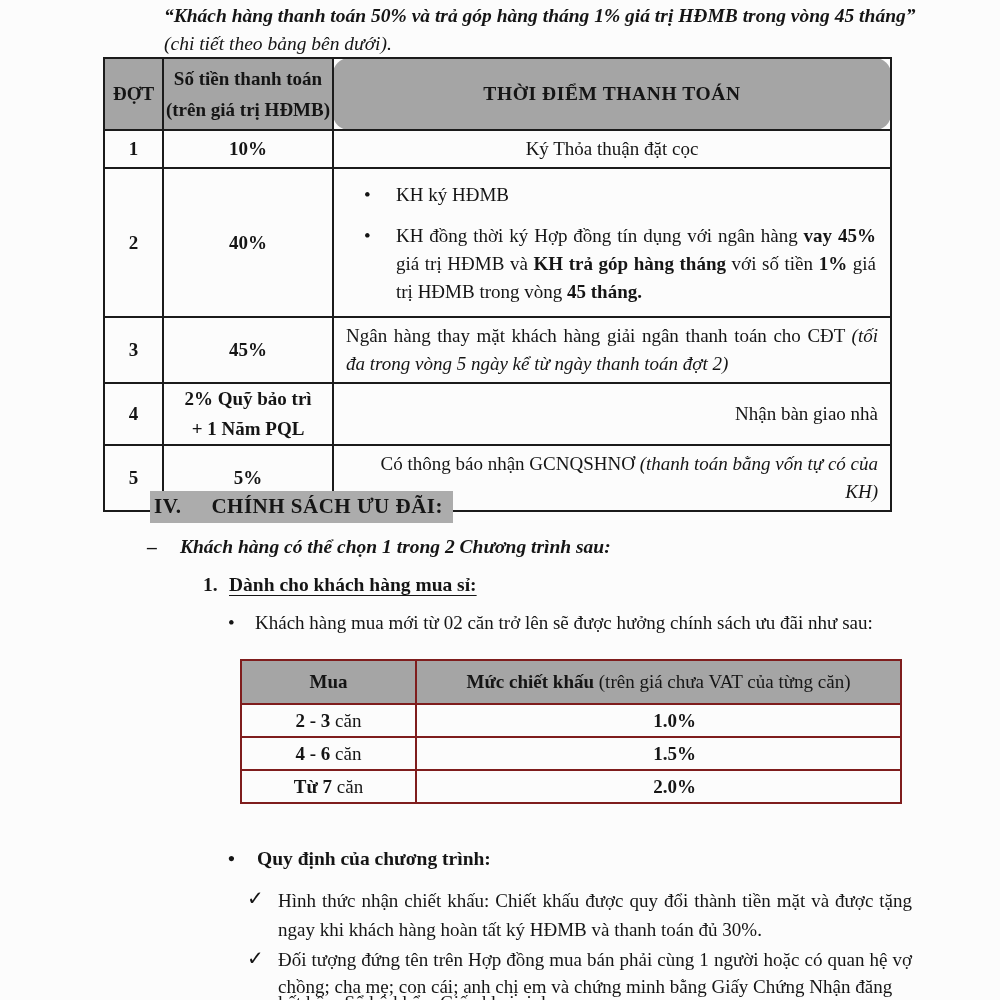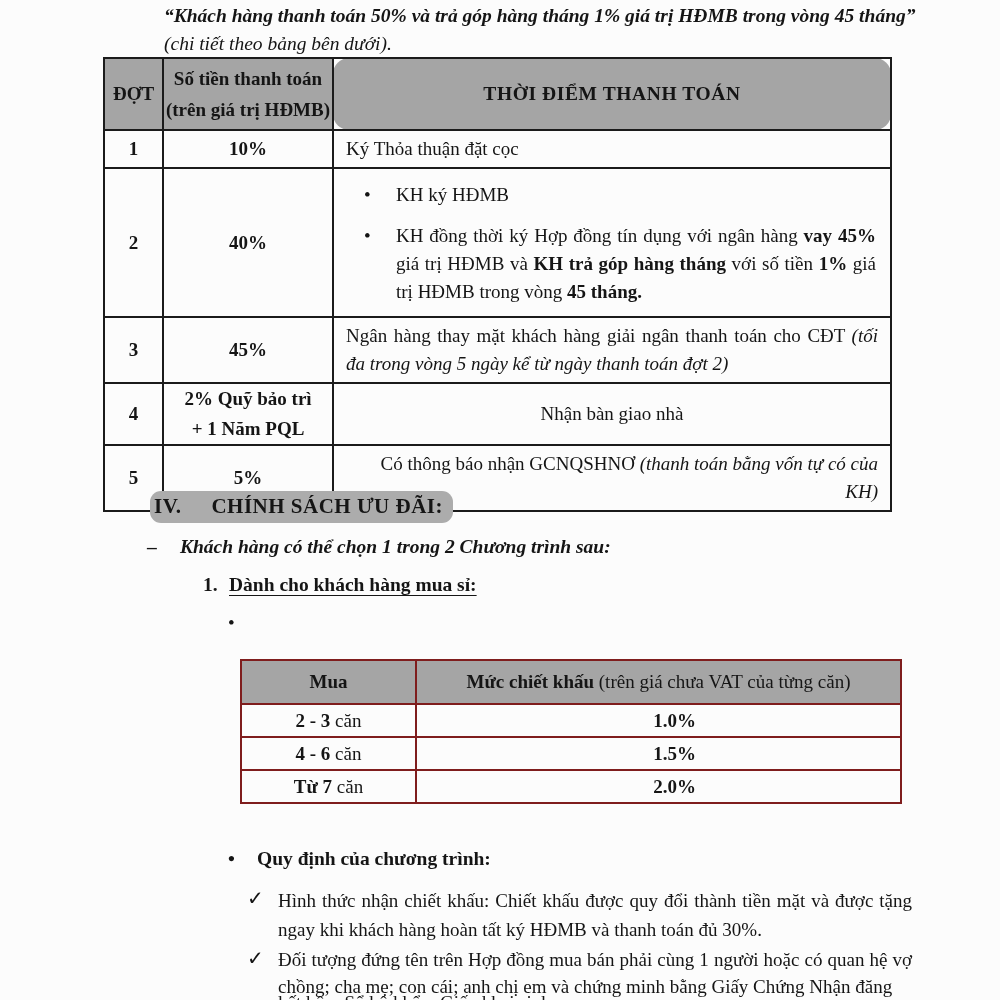--- a/index.html
+++ b/index.html
@@ -31,21 +31,21 @@
   .bullet-row { display:flex; font-size:19px; line-height:28px; }
   .bullet-row + .bullet-row { margin-top:13px; }
   .bullet-row .bg { width:62px; padding-left:30px; flex:none; }
   .bullet-row .bt { flex:1; text-align:justify; }
   .b { font-weight:bold; }
   .i { font-style:italic; }
 
   
   .sec4 { position:absolute; left:150px; top:491px; }
   .sec4 .hl { display:inline-flex; background:#acacac; padding:3px 10px 4px 4px;
-              font-size:21px; font-weight:bold; letter-spacing:0.5px;border-radius:11px; }
+              font-size:21px; font-weight:bold; letter-spacing:0.5px; }
   .sec4 .num { margin-right:30px; }
 
   .dash-line { position:absolute; left:147px; top:536px; display:flex;
                font-size:19.5px; font-weight:bold; font-style:italic; }
   .dash-line .dash { width:33px; font-style:normal; }
 
   .item1 { position:absolute; left:203px; top:574px; display:flex; font-size:19.5px; font-weight:bold; }
   .item1 .num { width:26px; }
   .item1 .title { text-decoration:underline; text-underline-offset:4px; }
 
@@ -99,21 +99,21 @@
           <div class="h2line">Số tiền thanh toán</div>
           <div class="h2line">(trên giá trị HĐMB)</div>
         </th>
         <th class="h-col3">THỜI ĐIỂM THANH TOÁN</th>
       </tr>
     </thead>
     <tbody>
       <tr class="r1">
         <td class="c-dot">1</td>
         <td class="c-amount">10%</td>
-        <td class="c-time" style="text-align:left">Ký Thỏa thuận đặt cọc</td>
+        <td class="c-time" style="text-align:center">Ký Thỏa thuận đặt cọc</td>
       </tr>
       <tr class="r2">
         <td class="c-dot">2</td>
         <td class="c-amount">40%</td>
         <td class="cell-bullets">
           <div class="bullet-row">
             <span class="bg">•</span>
             <span class="bt" style="text-align:left">KH ký HĐMB</span>
           </div>
           <div class="bullet-row">
@@ -126,21 +126,21 @@
         <td class="c-dot">3</td>
         <td class="c-amount">45%</td>
         <td class="c-time"><span>Ngân hàng thay mặt khách hàng giải ngân thanh toán cho CĐT </span><span class="i">(tối đa trong vòng 5 ngày kể từ ngày thanh toán đợt 2)</span></td>
       </tr>
       <tr class="r4">
         <td class="c-dot">4</td>
         <td class="c-amount">
           <div>2% Quỹ bảo trì</div>
           <div>+ 1 Năm PQL</div>
         </td>
-        <td class="c-time" style="text-align:center">Nhận bàn giao nhà</td>
+        <td class="c-time" style="text-align:right">Nhận bàn giao nhà</td>
       </tr>
       <tr class="r5">
         <td class="c-dot">5</td>
         <td class="c-amount">5%</td>
         <td class="c-time" style="text-align:right"><span>Có thông báo nhận GCNQSHNƠ </span><span class="i">(thanh toán bằng vốn tự có của KH)</span></td>
       </tr>
     </tbody>
   </table>
 
   <div class="sec4">
@@ -155,20 +155,21 @@
     <span>Khách hàng có thể chọn 1 trong 2 Chương trình sau:</span>
   </div>
 
   <div class="item1">
     <span class="num">1.</span>
     <span class="title">Dành cho khách hàng mua sỉ:</span>
   </div>
 
   <div class="bullet-line">
     <span class="bg">•</span>
+    <span>Khách hàng mua mới từ 02 căn trở lên sẽ được hưởng chính sách ưu đãi như sau:</span>
   </div>
 
   <table class="t2">
     <colgroup>
         <col style="width:175px">
         <col style="width:485px">
       </colgroup>
     <thead>
       <tr>
         <th><span class="b">Mua</span></th>

